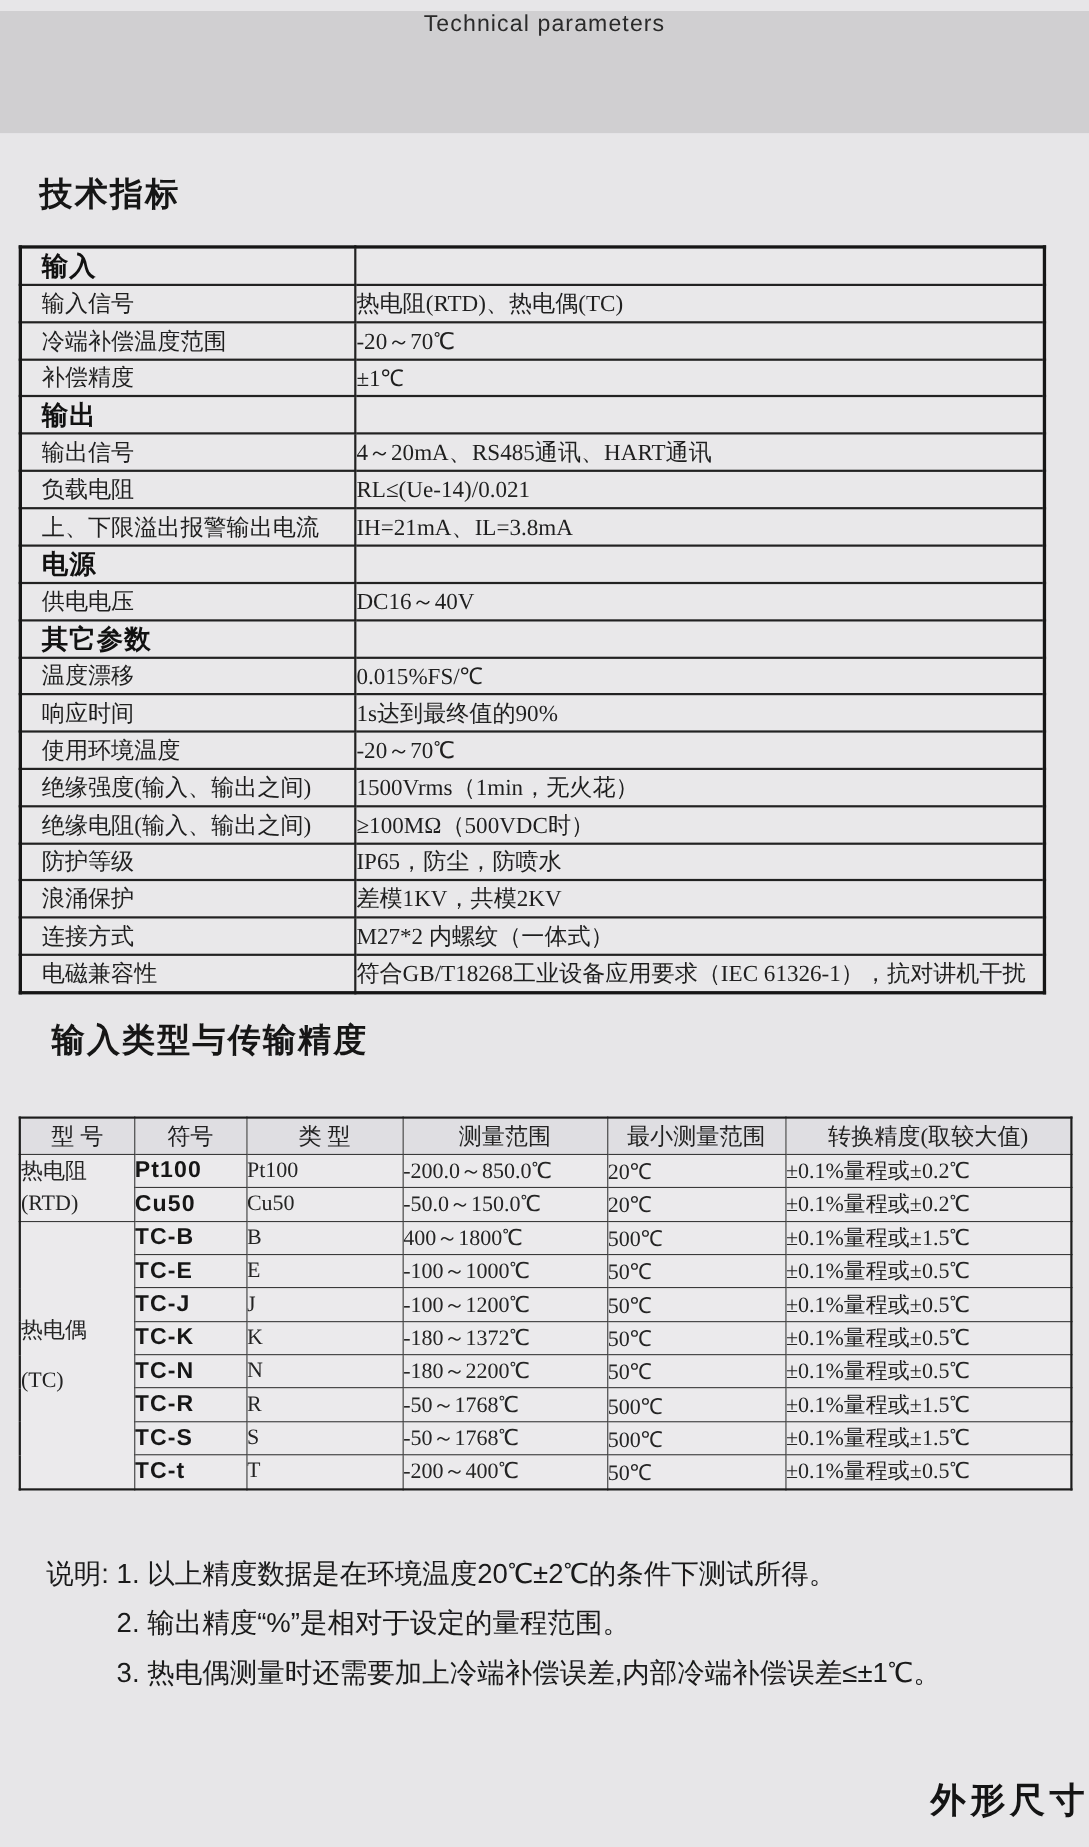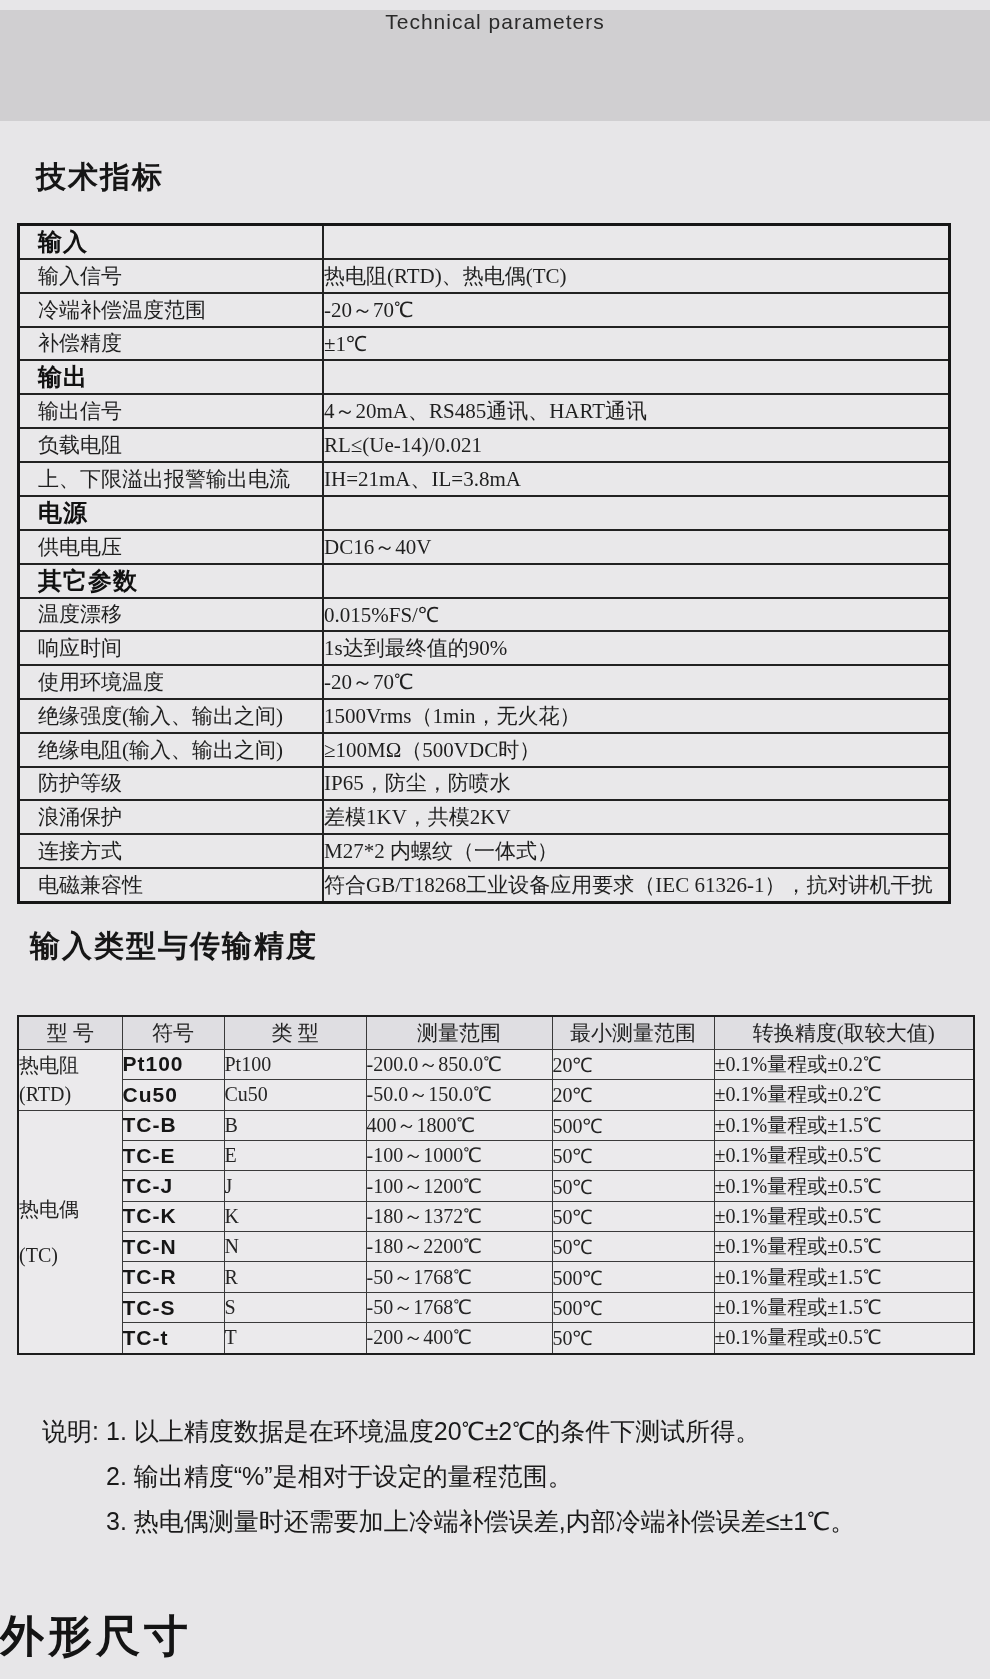--- a/index.html
+++ b/index.html
@@ -32,21 +32,21 @@
     color:#2a2a2a;
   }
   .section-h{
     margin:36px 0 0 36px;
     font-size:30px;
     line-height:40px;
     font-weight:700;
     letter-spacing:2px;
     color:#161616;
   }
-  .section-h.types-h{margin-top:22px;margin-left:30px;}
+  .section-h.types-h{margin-top:22px;margin-left:47px;}
 
   
   table.spec{
     margin:26px 0 0 17px;
     width:934px;
     border-collapse:collapse;
     table-layout:fixed;
     background:#e9e8ea;
     border:3px solid #161616;
   }
@@ -109,22 +109,22 @@
   .notes{
     margin:54px 0 0 42px;
     font-size:25px;
     line-height:45px;
     color:#1a1a1a;
   }
   .note-row{display:flex;}
   .note-prefix{width:64px;flex:0 0 auto;}
   .dim-title{
     margin-top:70px;
-    text-align:left;
-    font-size:44px;
+    text-align:right;
+    font-size:32px;
     line-height:44px;
     font-weight:700;
     letter-spacing:4px;
     color:#141414;
   }
 </style>
 </head>
 <body>
 
 <header class="band">

